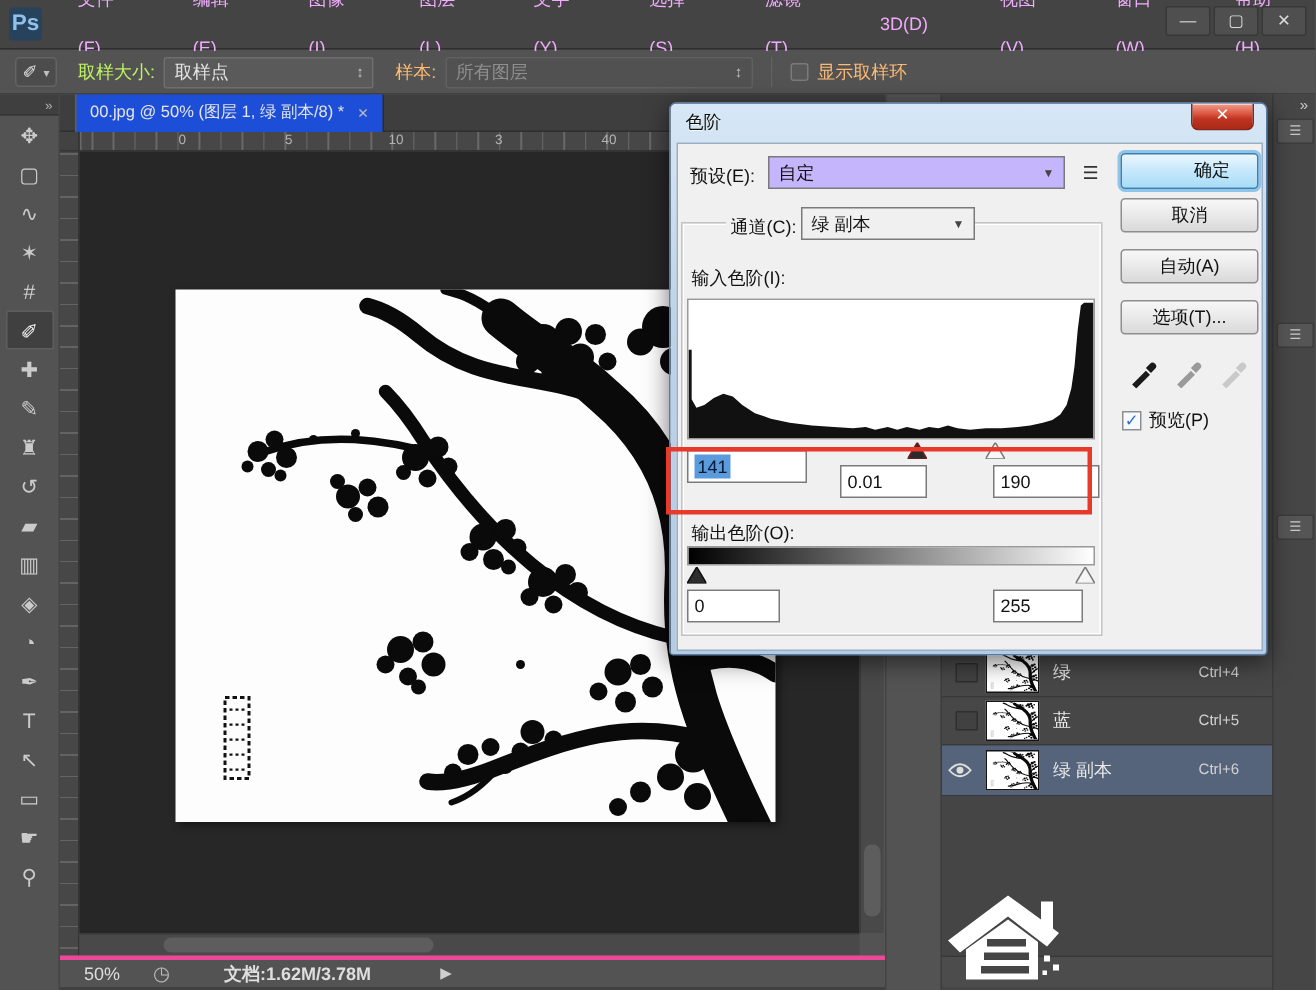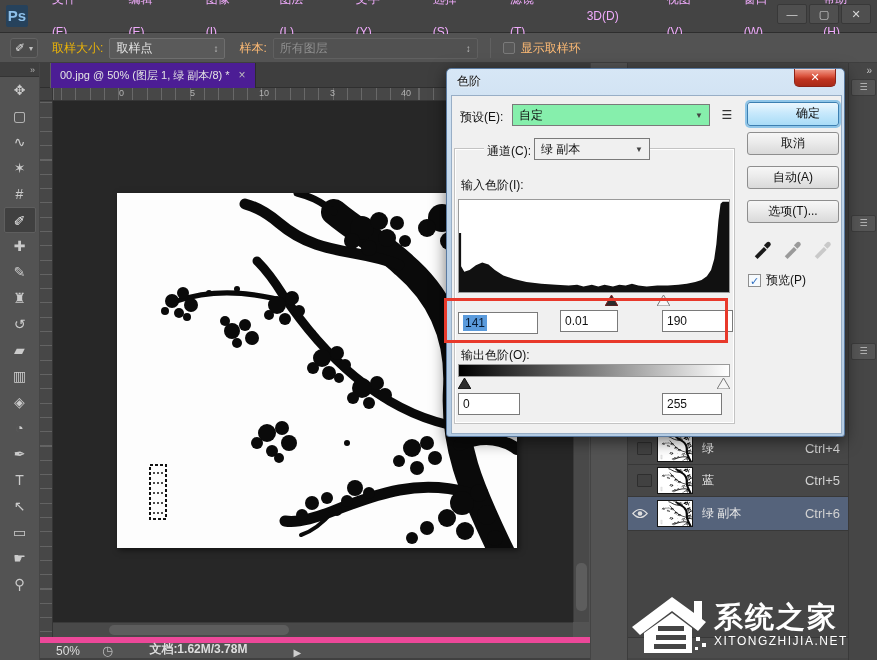--- a/index.html
+++ b/index.html
@@ -11,86 +11,86 @@
   #titlebar { position:absolute; left:0; top:0; width:877px; height:33px; background:#444444; border-bottom:1px solid #2e2e2e; display:flex; align-items:center; }
   #ps-logo { width:30px; height:22px; margin-left:6px; background:#26425c; color:#8fc1ea; font-weight:bold; font-size:15px; text-align:center; line-height:22px; border-radius:2px; }
   .menu-item { color:#f0abfc; font-size:12px; padding:0 24px; line-height:33px; cursor:default; }
   #win-btns { position:absolute; right:6px; top:4px; display:flex; }
   .win-btn { width:30px; height:20px; margin-left:2px; background:#4f4f4f; border:1px solid #383838; color:#d8d8d8; font-size:11px; text-align:center; line-height:18px; border-radius:2px; }
 
   
   #optionsbar { position:absolute; left:0; top:34px; width:877px; height:29px; background:#535353; border-bottom:1px solid #3f3f3f; display:flex; align-items:center; font-size:12px; }
   #tool-chip { display:flex; align-items:center; margin-left:10px; padding:2px 4px; border:1px solid #636363; border-radius:3px; background:#4c4c4c; color:#e0e0e0; }
   #tool-chip .caret { font-size:8px; margin-left:4px; color:#c0c0c0; }
-  .opt-label { color:#eab308; margin:0 6px 0 14px; }
+  .opt-label { color:#bef264; margin:0 6px 0 14px; }
   .opt-label.dim, .dim { color:#fdba74; }
   .dd-dark { height:21px; background:#5a5a5a; border:1px solid #6e6e6e; border-radius:2px; color:#e3e3e3; display:flex; align-items:center; padding:0 6px; }
   .dd-dark .spin { margin-left:auto; font-size:10px; color:#bdbdbd; padding-left:10px; }
   .dd-dark.disabled { color:#8f8f8f; background:#515151; border-color:#606060; }
   .vsep { width:1px; height:20px; background:#424242; border-right:1px solid #616161; margin:0 12px; }
   .cbx { width:12px; height:12px; border:1px solid #7a7a7a; background:#585858; border-radius:2px; margin-right:6px; }
 
   
   #toolbar { position:absolute; left:0; top:63px; width:40px; height:597px; background:#535353; border-right:1px solid #454545; }
   #toolbar-head { height:14px; background:#3f3f3f; color:#b5b5b5; font-size:9px; text-align:right; padding-right:4px; line-height:14px; border-bottom:1px solid #343434; }
   .tool { width:32px; height:26px; margin:0 auto; color:#cbcbcb; font-size:14px; text-align:center; line-height:26px; cursor:default; }
   .tool.active { background:#404040; border:1px solid #5e5e5e; border-radius:2px; color:#f0f0f0; }
 
   
   #docwin { position:absolute; left:40px; top:63px; width:550px; height:597px; background:#535353; }
   #tabbar { position:absolute; left:0; top:0; width:550px; height:25px; background:#3e3e3e; border-bottom:1px solid #2f2f2f; }
-  #doc-tab { position:absolute; left:10px; top:0; height:25px; background:#4c1d95; border-left:1px solid #5f5f5f; border-right:1px solid #2c2c2c; color:#e4e4e4; font-size:11px; line-height:25px; padding:0 9px; display:flex; align-items:center; gap:9px; }
+  #doc-tab { position:absolute; left:10px; top:0; height:25px; background:#1d4ed8; border-left:1px solid #5f5f5f; border-right:1px solid #2c2c2c; color:#e4e4e4; font-size:11px; line-height:25px; padding:0 9px; display:flex; align-items:center; gap:9px; }
   #doc-tab .tab-close { color:#bdbdbd; font-size:12px; }
   #ruler-h { position:absolute; left:13px; top:25px; width:537px; height:13px; background:#474747; border-bottom:1px solid #353535; }
   #ruler-h .ticks { position:absolute; inset:0; background:repeating-linear-gradient(to right, rgba(165,165,165,.65) 0 1px, transparent 1px 14.3px); background-position:8px 0; opacity:.55; }
   .ruler-num { position:absolute; top:0; font-size:9px; color:#b3b3b3; }
   #ruler-v { position:absolute; left:0; top:25px; width:13px; height:559px; background:#474747; border-right:1px solid #353535; }
   #ruler-v .ticks { position:absolute; inset:0; background:repeating-linear-gradient(to bottom, rgba(165,165,165,.55) 0 1px, transparent 1px 14.3px); opacity:.55; }
   #ruler-corner { position:absolute; left:0; top:25px; width:13px; height:13px; background:#424242; border-right:1px solid #353535; border-bottom:1px solid #353535; z-index:2; }
   #canvas { position:absolute; left:13px; top:38px; width:520px; height:521px; background:#272727; overflow:hidden; }
   #artwork { position:absolute; left:64px; top:92px; width:400px; height:355px; background:#fdfdfd; box-shadow:2px 2px 6px rgba(0,0,0,.55); }
   #vscroll { position:absolute; left:533px; top:38px; width:16px; height:521px; background:#494949; border-left:1px solid #3a3a3a; }
   #vscroll .thumb { position:absolute; left:2px; top:462px; width:11px; height:48px; background:#5d5d5d; border-radius:5px; }
   #hscroll { position:absolute; left:13px; top:559px; width:520px; height:15px; background:#494949; border-top:1px solid #3a3a3a; }
   #hscroll .thumb { position:absolute; left:56px; top:2px; width:180px; height:10px; background:#5d5d5d; border-radius:5px; }
-  #statusbar { position:absolute; left:0; top:574px; width:550px; height:21px; background:#535353; border-top:6px solid #ec4899; display:flex; align-items:flex-end; font-size:12px; color:#dedede; }
+  #statusbar { position:absolute; left:0; top:574px; width:550px; height:21px; background:#535353; border-top:3px solid #ec4899; display:flex; align-items:center; font-size:12px; color:#dedede; }
   #statusbar .zoom { margin-left:16px; }
   #statusbar .clock { margin-left:22px; color:#b9b9b9; font-size:13px; }
   #statusbar .docinfo { margin-left:36px;font-weight:bold; }
   #statusbar .flyout { margin-left:46px; color:#cfcfcf; font-size:10px; }
   #doc-bottom { position:absolute; left:0; top:595px; width:550px; height:2px; background:#404040; }
 
   
   #gapcol { position:absolute; left:590px; top:63px; width:38px; height:597px; background:#535353; border-left:1px solid #444444; border-right:1px solid #3c3c3c; }
   #chanpanel { position:absolute; left:628px; top:63px; width:220px; height:597px; background:#454545; }
   .chan-row { position:absolute; left:0; width:220px; height:32px; background:#474747; border-bottom:1px solid #383838; display:flex; align-items:center; }
   .chan-row.selected { background:#55637b; }
   .eye-box { width:15px; height:13px; border:1px solid #2e2e2e; background:rgba(0,0,0,.08); margin-left:9px; border-radius:1px; }
   .eye-slot { width:24px; display:flex; justify-content:center; }
   .chan-thumb { width:36px; height:27px; background:#ffffff; border:1px solid #141414; margin-left:5px; overflow:hidden; }
   .chan-label { color:#eaeaea; font-size:12px; margin-left:9px; }
-  .chan-short { margin-left:auto; margin-right:8px; color:#d2d2d2; font-size:13px; }
+  .chan-short { margin-left:auto; margin-right:22px; color:#d2d2d2; font-size:10px; }
   #chan-footer { position:absolute; left:0; top:574px; width:220px; height:21px; background:#4c4c4c; border-top:1px solid #383838; }
   #rightstrip { position:absolute; left:848px; top:63px; width:29px; height:597px; background:#464646; border-left:1px solid #3a3a3a; }
   #rightstrip .expand { color:#c8c8c8; font-size:10px; text-align:right; padding:2px 5px 0 0; }
   .strip-tab { position:absolute; left:2px; width:25px; height:17px; background:#555555; border:1px solid #3c3c3c; border-radius:2px; color:#c9c9c9; font-size:9px; text-align:center; line-height:15px; }
 
   
   #dlg { position:absolute; left:446px; top:68px; width:399px; height:369px; z-index:40;
          background:linear-gradient(#d7e7f6,#bdd3e8 40%,#b3cbe3); border:1px solid #5a7aa0; border-radius:5px 5px 3px 3px;
          box-shadow:0 4px 16px rgba(0,0,0,.55); }
   #dlg-title { position:absolute; left:10px; top:4px; font-size:12px; color:#101010; text-shadow:0 1px 0 rgba(255,255,255,.7); }
   #dlg-close { position:absolute; right:8px; top:0; width:42px; height:18px; border:1px solid #8c2318; border-top:none; border-radius:0 0 5px 5px;
                background:linear-gradient(#f0a090,#dc5741 40%,#c03420 60%,#a82a18); color:#ffffff; font-size:11px; font-weight:bold; text-align:center; line-height:17px;
                box-shadow:inset 0 1px 0 rgba(255,255,255,.55); }
   #dlg-body { position:absolute; left:4px; top:26px; width:391px; height:339px; background:#f0f0f0; border:1px solid #98aec6; font-size:12px; color:#111; }
   .abs { position:absolute; }
   .field { position:absolute; height:22px; background:#ffffff; border:1px solid #7a7a7a; font-size:12px; color:#111; padding:2px 4px; line-height:17px; }
   .sel-text { background:#5b9bdc; color:#061a33; padding:1px 2px; }
-  .dd-light { position:absolute; height:22px; background:#86efac; border:1px solid #7a7a7a; display:flex; align-items:center; padding:0 6px; }
+  .dd-light { position:absolute; height:22px; background:#c4b5fd; border:1px solid #7a7a7a; display:flex; align-items:center; padding:0 6px; }
   .dd-light .caret { margin-left:auto; font-size:8px; color:#444; }
   .aero-btn { position:absolute; width:92px; height:23px; border:1px solid #8e8e8e; border-radius:3px;
               background:linear-gradient(#f7f7f7,#ebebeb 45%,#d9d9d9); font-size:12px; color:#111; text-align:center; line-height:21px; }
   .aero-btn.ok { border-color:#3c7fb1; background:linear-gradient(#ecf7fe,#c8e9fc 45%,#a9dcf7); box-shadow:0 0 0 2px #8fc5e8; height:24px;padding-left:30px; }
   #groupbox { position:absolute; left:2px; top:52px; width:281px; height:276px; border:1px solid #c3c3c3; box-shadow:inset 0 0 0 1px #ffffff; }
   #histo { position:absolute; left:6px; top:103px; width:272px; height:94px; background:#ffffff; border:1px solid #9a9a9a; }
   #slider-strip { position:absolute; left:6px; top:197px; width:272px; height:15px; }
   .tri { position:absolute; top:2px; width:13px; height:11px; }
   #grad-bar { position:absolute; left:6px; top:268px; width:272px; height:13px; border:1px solid #9a9a9a; background:linear-gradient(to right,#000000,#ffffff); }
   #out-strip { position:absolute; left:6px; top:281px; width:272px; height:14px; }
@@ -250,21 +250,21 @@
       <div class="win-btn">✕</div>
     </div>
   </div>
 
   <div id="optionsbar">
     <div id="tool-chip">
       <span>✐</span>
       <span class="caret">▾</span>
     </div>
     <span class="opt-label">取样大小:</span>
-    <div class="dd-dark" style="width:116px">
+    <div class="dd-dark" style="width:140px">
       <span>取样点</span>
       <span class="spin">↕</span>
     </div>
     <span class="opt-label dim">样本:</span>
     <div class="dd-dark disabled" style="width:205px">
       <span>所有图层</span>
       <span class="spin">↕</span>
     </div>
     <div class="vsep"></div>
     <div class="cbx"></div>
@@ -413,21 +413,21 @@
         </svg>
       </div>
       <div id="slider-strip">
         <svg class="tri" style="left:54%" viewBox="0 0 13 11">
             <polygon points="6.5,0 13,11 0,11" fill="#2b2b2b" stroke="#7a1f1f" stroke-width="1"></polygon>
           </svg>
         <svg class="tri" style="left:73.2%" viewBox="0 0 13 11">
             <polygon points="6.5,0 13,11 0,11" fill="#f7f7f7" stroke="#7a7a7a" stroke-width="1"></polygon>
           </svg>
       </div>
-      <div class="field" style="left:6px; top:216px; width:80px"><span class="sel-text">141</span></div>
+      <div class="field" style="left:6px; top:204px; width:80px"><span class="sel-text">141</span></div>
       <div class="field" style="left:108px; top:214px; width:58px">0.01</div>
       <div class="field" style="left:210px; top:214px; width:71px">190</div>
 
       <span class="abs" style="left:9px; top:251px">输出色阶(O):</span>
       <div id="grad-bar"></div>
       <div id="out-strip">
         <svg class="tri" style="left:0; top:1px" viewBox="0 0 13 11">
             <polygon points="6.5,0 13,11 0,11" fill="#2e2e2e" stroke="#111" stroke-width="1"></polygon>
           </svg>
         <svg class="tri" style="left:259px; top:1px" viewBox="0 0 13 11">
@@ -466,19 +466,15 @@
     <svg width="80" height="62" viewBox="0 0 80 62">
       <path d="M4,34 L44,4 L66,20 L66,8 L74,8 L74,26 L78,29 L70,38 L44,18 L12,42 Z" fill="#ffffff"></path>
       <path d="M16,40 L44,20 L64,35 L64,60 L16,60 Z" fill="#ffffff"></path>
       <rect x="30" y="33" width="26" height="5" fill="#454545"></rect>
       <rect x="28" y="42" width="30" height="5" fill="#454545"></rect>
       <rect x="26" y="51" width="32" height="5" fill="#454545"></rect>
       <rect x="68" y="44" width="4" height="4" fill="#ffffff"></rect>
       <rect x="74" y="50" width="4" height="4" fill="#ffffff"></rect>
       <rect x="67" y="54" width="3" height="3" fill="#ffffff"></rect>
     </svg>
-    <div id="wm-text">
-      <div id="wm-name">系统之家</div>
-      <div id="wm-site">XITONGZHIJIA.NET</div>
-    </div>
   </div>
 
 </div>
 
 </body></html>

